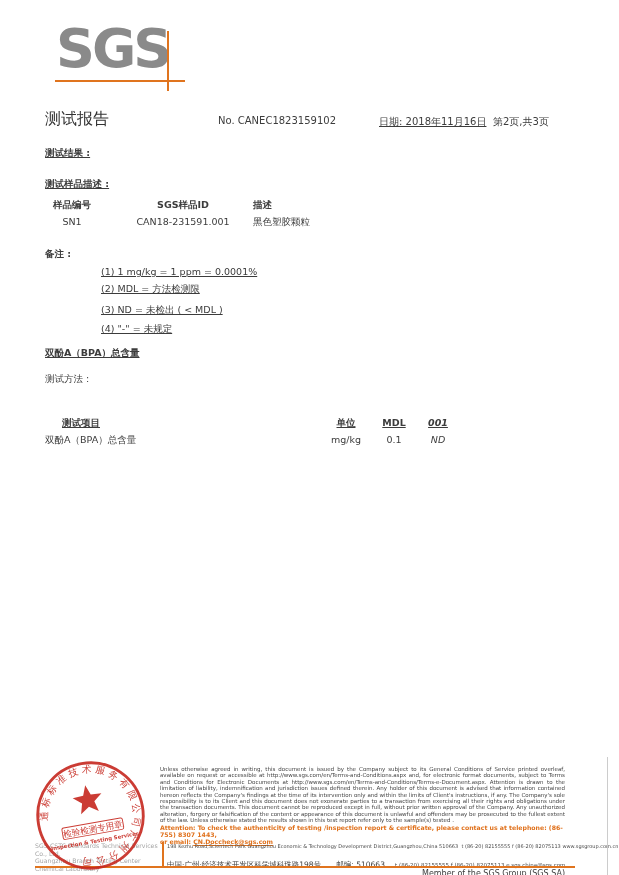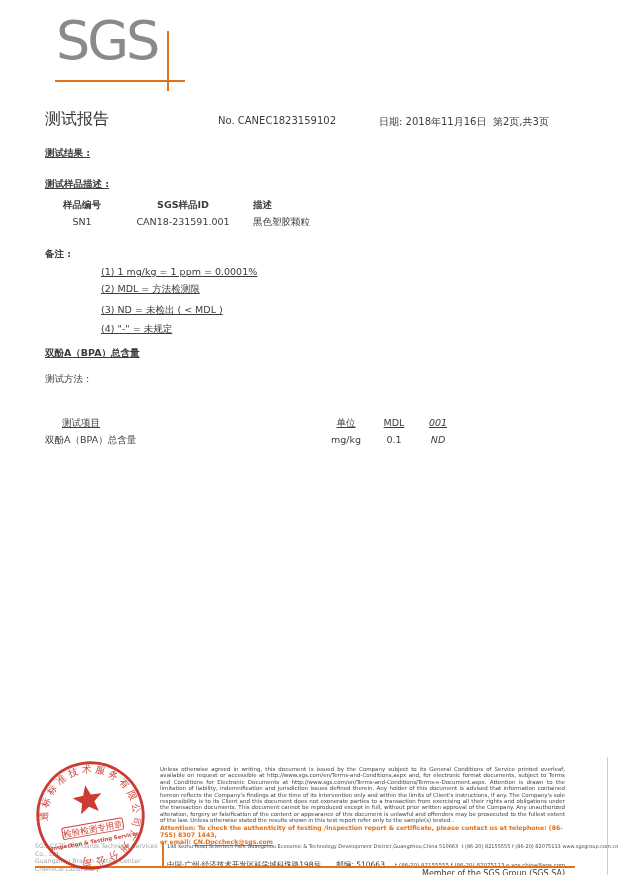--- a/index.html
+++ b/index.html
@@ -5,55 +5,55 @@
   * { margin:0; padding:0; box-sizing:border-box; }
   html,body { background:#ffffff; }
   .page {
     position:relative; width:619px; height:875px; background:#ffffff;
     font-family:"DejaVu Sans","Liberation Sans",sans-serif; color:#3c3c3c;
     overflow:hidden;
   }
   .abs { position:absolute; }
 
   
-  .logo-text { left:56px; top:16px; font-size:54px; line-height:50px; font-weight:normal;
+  .logo-text { left:56px; top:24px; font-size:54px; line-height:50px; font-weight:bold;
     color:#8a8a8a; letter-spacing:-3px; }
   .logo-hline { left:55px; top:80px; width:130px; height:2px; background:#e0741e; }
   .logo-vline { left:167px; top:31px; width:2px; height:60px; background:#e0741e; }
 
   
   .doc-title { left:45px; top:109px; font-size:16px; font-weight:normal; color:#333; }
   .hdr-small { font-size:10px; color:#3c3c3c; }
   .report-no { left:218px; top:115px; }
-  .report-date { left:379px; top:115px; }
+  .report-date { left:379px; top:115px;text-decoration:underline; }
   .report-page { left:493px; top:115px; }
 
   .label-bold { font-size:9.5px; font-weight:bold; color:#3c3c3c; }
   .body-text { font-size:9.5px; color:#3c3c3c; }
   .u { text-decoration:underline; }
 
   .results-label { left:45px; top:147px;text-decoration:underline; }
   .sample-title { left:45px; top:178px; }
 
   
-  .col-sn   { left:50px;  width:64px; text-align:center; }
+  .col-sn   { left:40px;  width:64px; text-align:center; }
   .col-id   { left:133px; width:100px; text-align:center; }
   .col-desc { left:253px; text-align:left; }
   .row-head { top:199px; }
   .row-val  { top:216px; }
 
   .notes-label { left:45px; top:248px; }
   .note-item { left:101px; font-size:9.5px;text-decoration:underline; }
 
   .bpa-title { left:45px; top:347px; }
   .method-label { left:45px; top:373px; }
   .method-text { left:122px; top:372px; width:436px; font-size:9.5px; line-height:18px; }
 
   
-  .rt-head { top:417px; font-size:9.5px; font-weight:normal; }
+  .rt-head { top:417px; font-size:9.5px; font-weight:bold; }
   .rt-val  { top:434px; font-size:9.5px; }
   .rt-item-h { left:62px; }
   .rt-item   { left:45px; }
   .rt-unit { left:327px; width:38px; text-align:center; }
   .rt-mdl  { left:378px; width:32px; text-align:center; }
   .rt-001  { left:420px; width:36px; text-align:center; font-style:italic; }
 
   
   .legal { left:160px; top:766px; width:405px; font-size:5.5px; line-height:6.4px;
     color:#454545; text-align:justify; }

